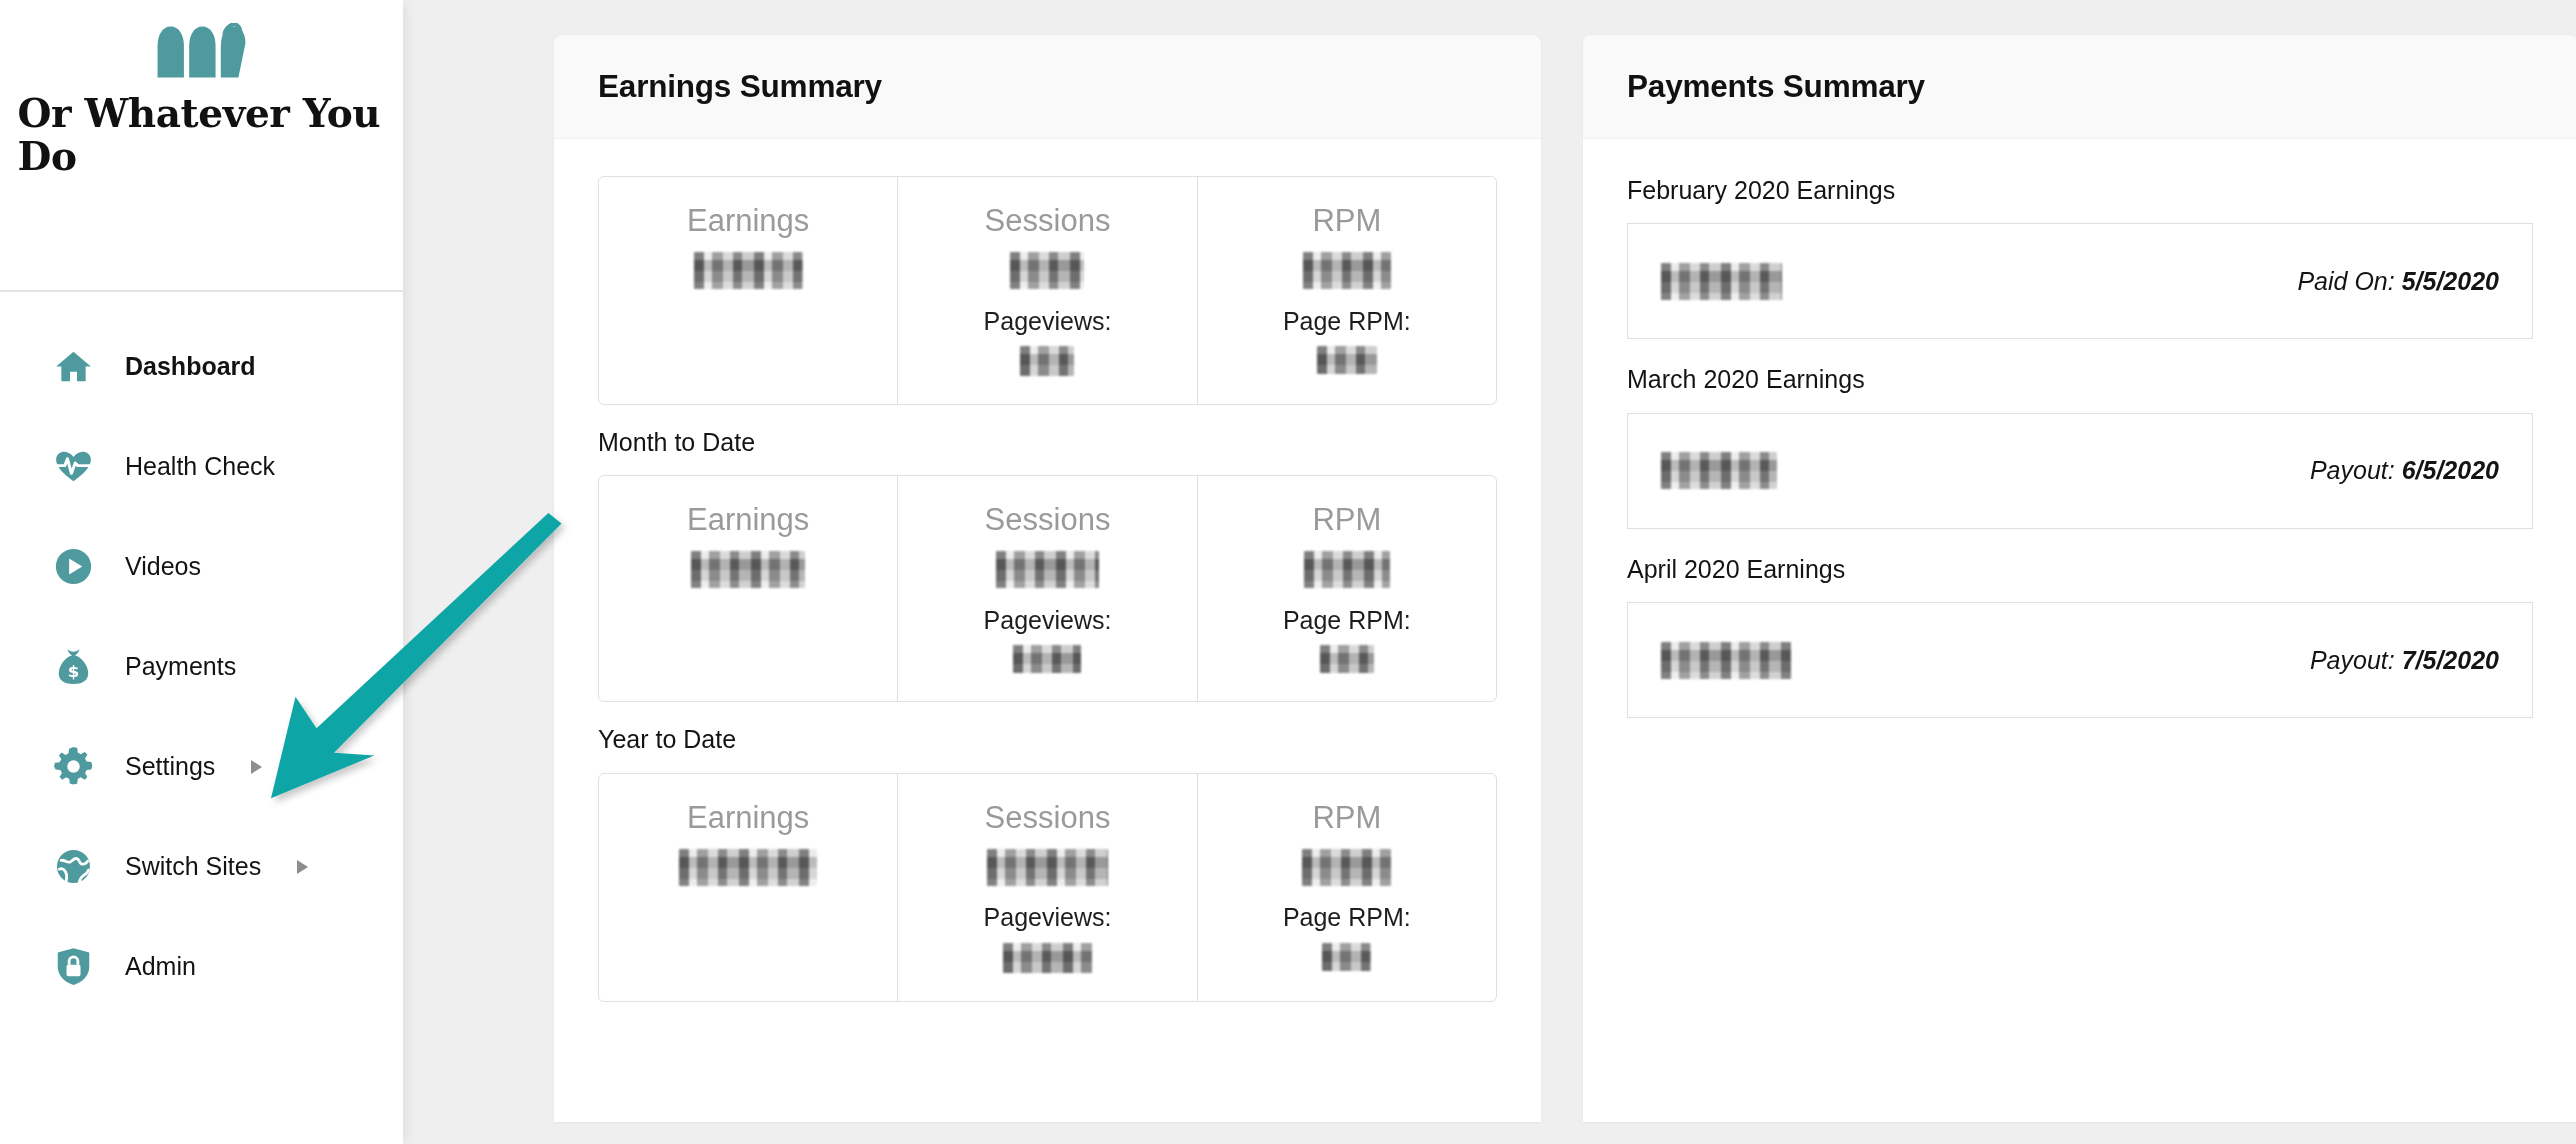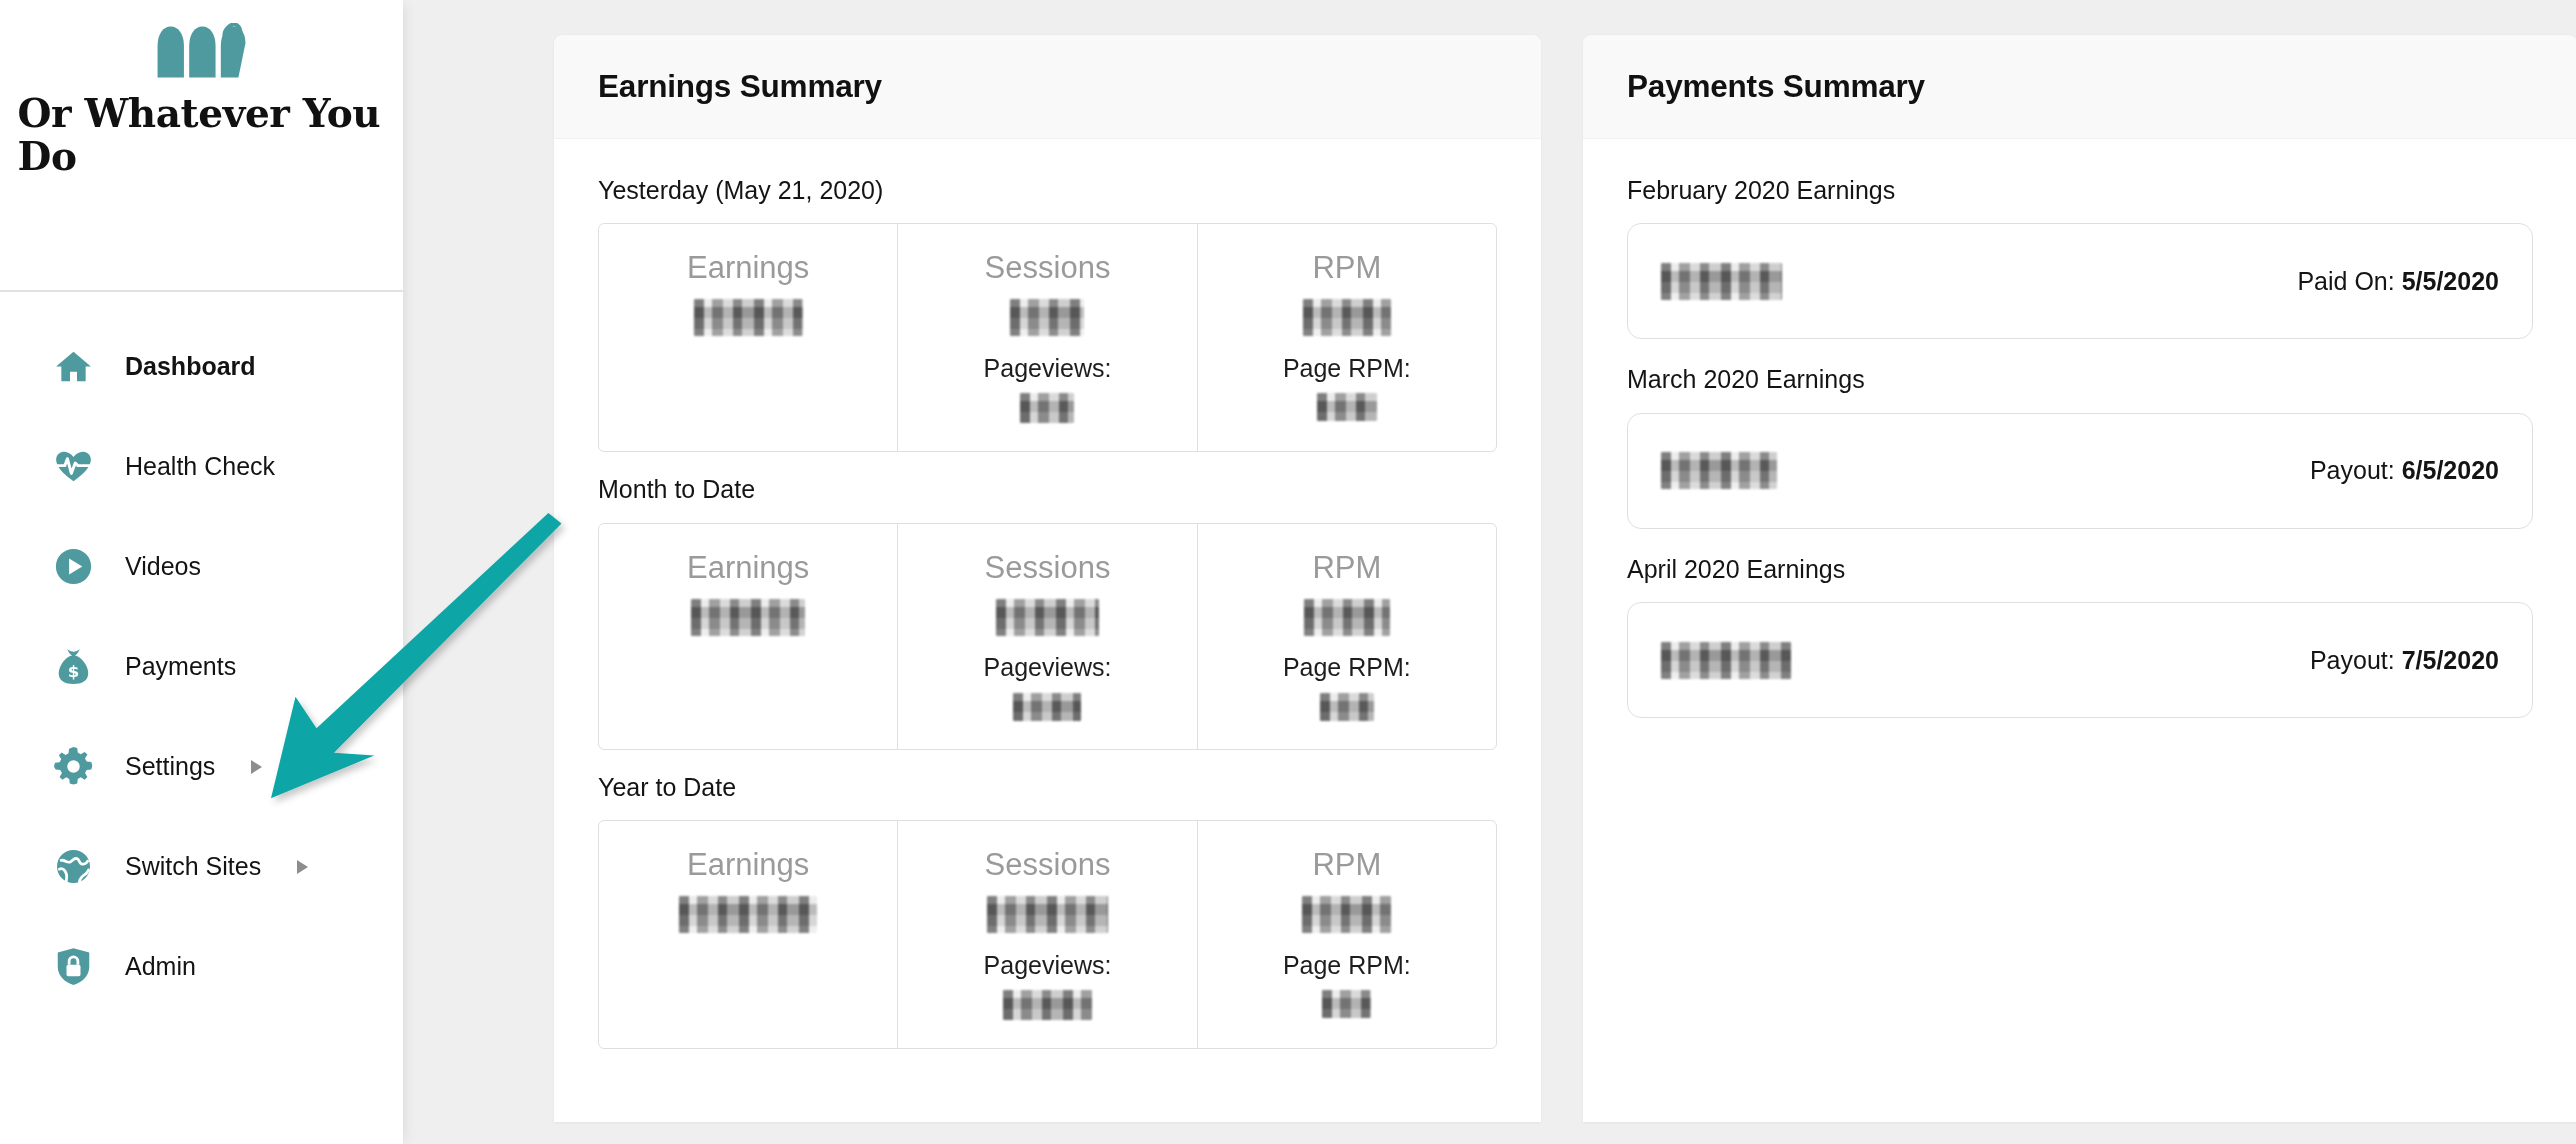--- a/index.html
+++ b/index.html
@@ -143,25 +143,26 @@
   .r-prpm-y { width: 49px;  height: 28px; }
   .r-pay-1  { width: 121px; height: 37px; }
   .r-pay-2  { width: 116px; height: 37px; }
   .r-pay-3  { width: 130px; height: 37px; }
 
   
   .payment-block { margin-bottom: 26px; }
   .payment-label { font-size: 25px; color: #141414; margin-bottom: 18.4px; }
   .payment-box {
     border: 0.9px solid #dfdfdf;
-    border-radius: 14px;
+    border-radius: 0;
     height: 116px;
     display: flex; align-items: center; justify-content: space-between;
     padding: 0 33px;
     background: #fff;
+    font-style: italic;
   }
   .payment-date { font-size: 25px; color: #141414; white-space: nowrap; }
   .payment-date b { font-weight: bold; }
 </style>
 </head>
 <body>
 
 <div id="app">
 
   <aside id="sidebar">
@@ -284,21 +285,20 @@
 
   <main id="main">
 
     <section class="card" id="earnings-card">
       <div class="card-header">
         <h2 class="card-title">Earnings Summary</h2>
       </div>
       <div class="card-body">
 
         <div class="period">
-          <div class="period-label">Yesterday (May 21, 2020)</div>
           <div class="stat-grid">
             <div class="stat-cell">
               <div class="stat-name">Earnings</div>
               <div class="redact r-earn"></div>
             </div>
             <div class="stat-cell">
               <div class="stat-name">Sessions</div>
               <div class="redact r-sess"></div>
               <div class="stat-sub">Pageviews:</div>
               <div class="redact r-pv"></div>

